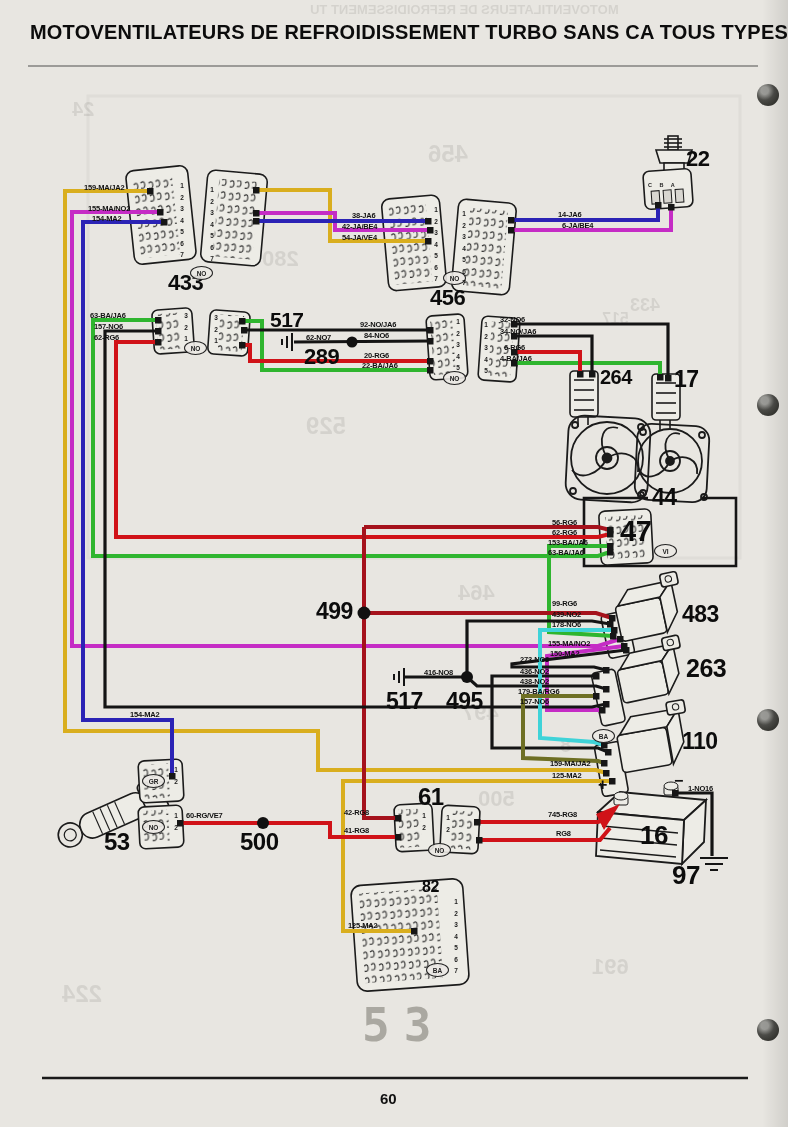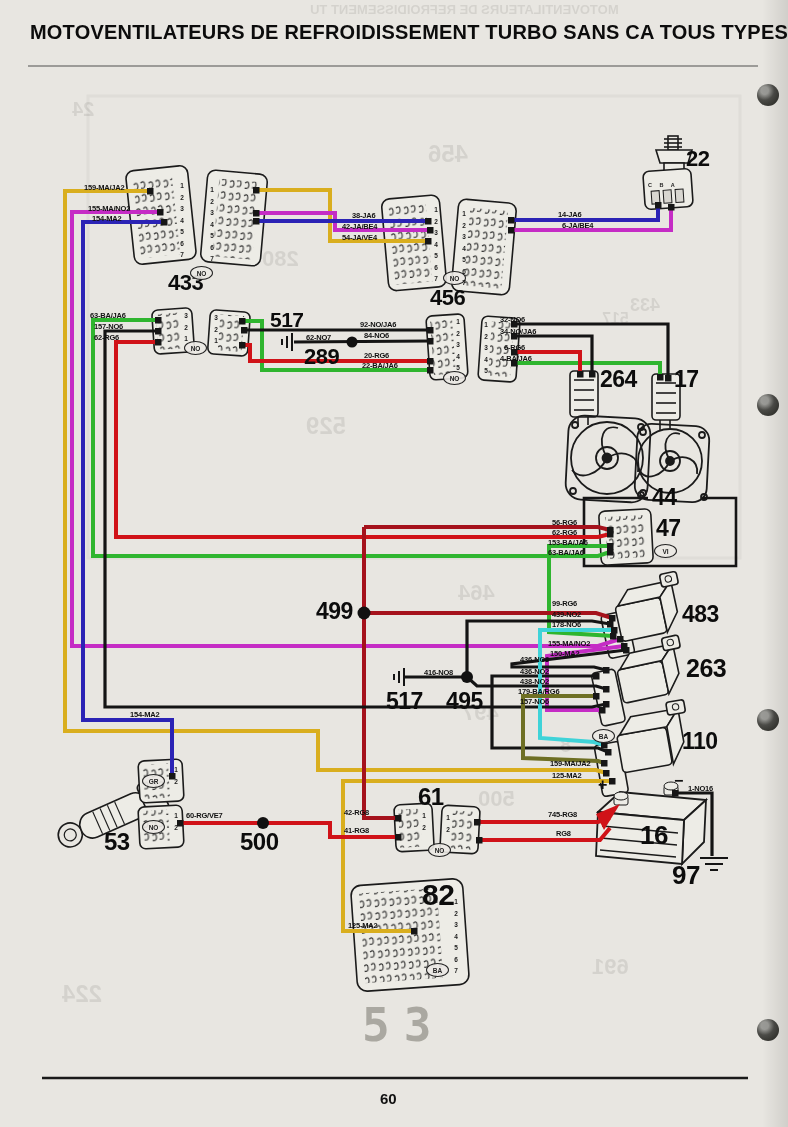--- a/index.html
+++ b/index.html
@@ -317,34 +317,34 @@
 
   <div class="title">MOTOVENTILATEURS DE REFROIDISSEMENT TURBO SANS CA TOUS TYPES</div>
   <div class="pagenum">60</div>
   <div class="stamp">53</div>
 
   <div class="cl" style="left:168px;top:270px;font-size:22px">433</div>
   <div class="cl" style="left:430px;top:285px;font-size:22px">456</div>
   <div class="cl" style="left:686px;top:146px;font-size:22px">22</div>
   <div class="cl" style="left:270px;top:308px;font-size:21px">517</div>
   <div class="cl" style="left:304px;top:344px;font-size:22px">289</div>
-  <div class="cl" style="left:600px;top:366px;font-size:23px">264</div>
+  <div class="cl" style="left:600px;top:366px;font-size:20px">264</div>
   <div class="cl" style="left:674px;top:366px;font-size:23px">17</div>
   <div class="cl" style="left:652px;top:484px;font-size:23px">44</div>
-  <div class="cl" style="left:656px;top:515px;font-size:23px">47</div>
+  <div class="cl" style="left:620px;top:515px;font-size:29px">47</div>
   <div class="cl" style="left:316px;top:598px;font-size:23px">499</div>
   <div class="cl" style="left:682px;top:601px;font-size:23px">483</div>
   <div class="cl" style="left:386px;top:688px;font-size:23px">517</div>
   <div class="cl" style="left:446px;top:688px;font-size:23px">495</div>
   <div class="cl" style="left:686px;top:654px;font-size:25px">263</div>
   <div class="cl" style="left:682px;top:728px;font-size:23px">110</div>
   <div class="cl" style="left:104px;top:828px;font-size:24px">53</div>
   <div class="cl" style="left:240px;top:828px;font-size:24px">500</div>
   <div class="cl" style="left:418px;top:783px;font-size:24px">61</div>
-  <div class="cl" style="left:422px;top:878px;font-size:30px">82</div>
+  <div class="cl" style="left:422px;top:878px;font-size:16px">82</div>
   <div class="cl" style="left:640px;top:820px;font-size:26px">16</div>
   <div class="cl" style="left:672px;top:860px;font-size:26px">97</div>
 
   <div class="wl" style="left:84px;top:183px">159-MA/JA2</div>
   <div class="wl" style="left:88px;top:204px">155-MA/NO2</div>
   <div class="wl" style="left:92px;top:214px">154-MA2</div>
   <div class="wl" style="left:352px;top:211px">38-JA6</div>
   <div class="wl" style="left:342px;top:222px">42-JA/BE4</div>
   <div class="wl" style="left:342px;top:233px">54-JA/VE4</div>
   <div class="wl" style="left:558px;top:210px">14-JA6</div>
@@ -363,21 +363,21 @@
   <div class="wl" style="left:500px;top:354px">4-BA/JA6</div>
   <div class="wl" style="left:552px;top:518px">56-RG6</div>
   <div class="wl" style="left:552px;top:528px">62-RG6</div>
   <div class="wl" style="left:548px;top:538px">153-BA/JA6</div>
   <div class="wl" style="left:548px;top:548px">63-BA/JA6</div>
   <div class="wl" style="left:552px;top:599px">99-RG6</div>
   <div class="wl" style="left:552px;top:610px">439-NO2</div>
   <div class="wl" style="left:552px;top:620px">178-NO6</div>
   <div class="wl" style="left:548px;top:639px">155-MA/NO2</div>
   <div class="wl" style="left:550px;top:649px">150-MA2</div>
-  <div class="wl" style="left:520px;top:655px">436-NO6</div>
+  <div class="wl" style="left:520px;top:655px">273-NO6</div>
   <div class="wl" style="left:520px;top:667px">436-NO2</div>
   <div class="wl" style="left:520px;top:677px">438-NO2</div>
   <div class="wl" style="left:518px;top:687px">179-BA/RG6</div>
   <div class="wl" style="left:520px;top:697px">157-NO6</div>
   <div class="wl" style="left:424px;top:668px">416-NO8</div>
   <div class="wl" style="left:550px;top:759px">159-MA/JA2</div>
   <div class="wl" style="left:552px;top:771px">125-MA2</div>
   <div class="wl" style="left:130px;top:710px">154-MA2</div>
   <div class="wl" style="left:186px;top:811px">60-RG/VE7</div>
   <div class="wl" style="left:344px;top:808px">42-RG8</div>

